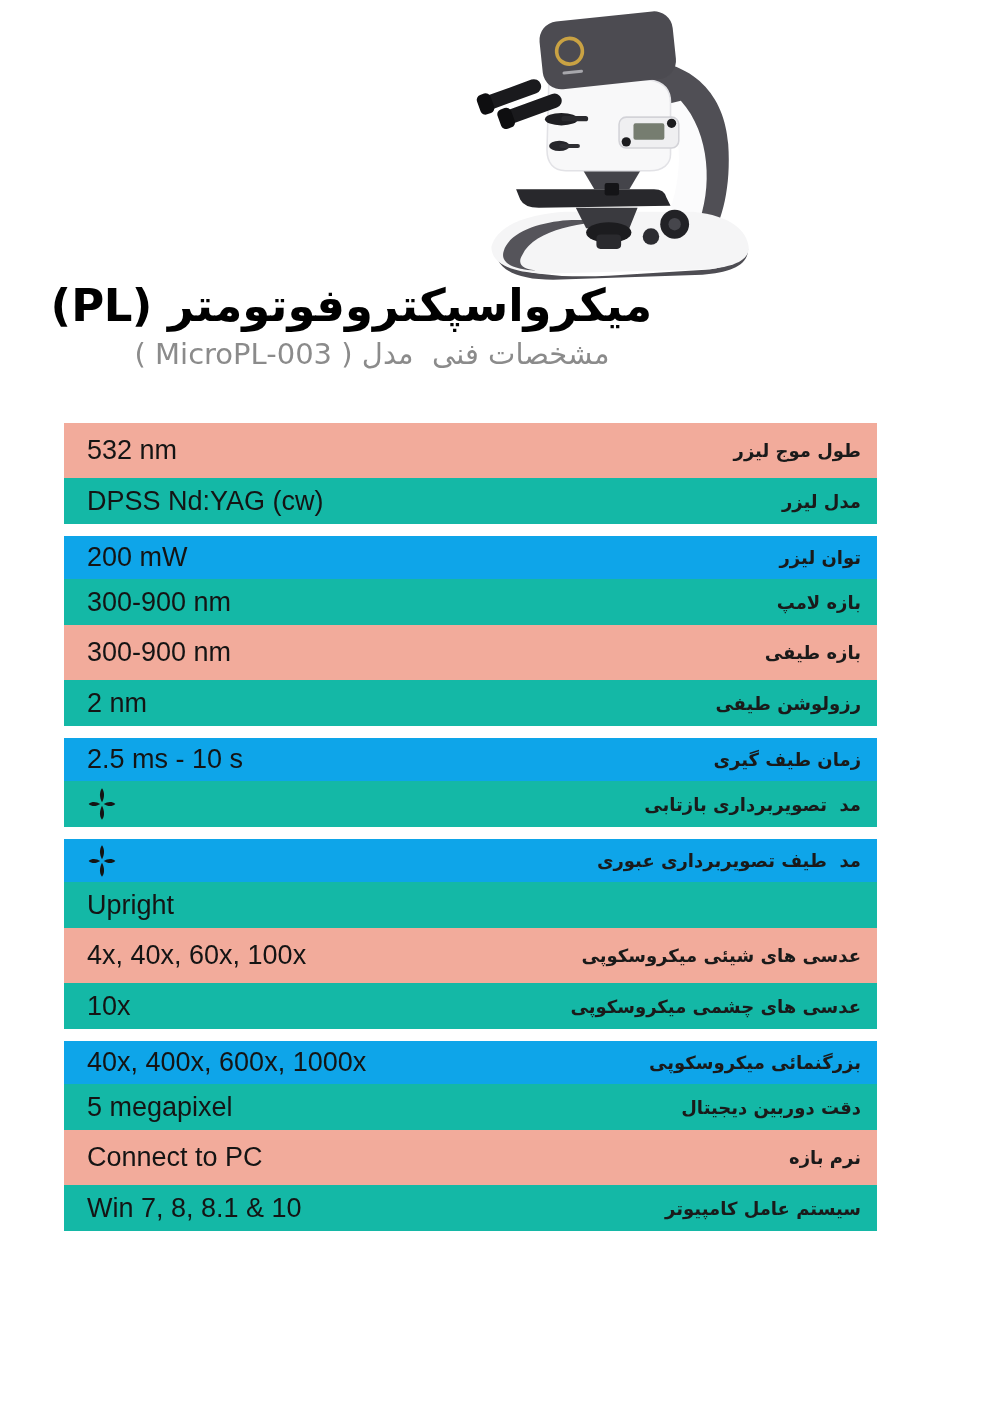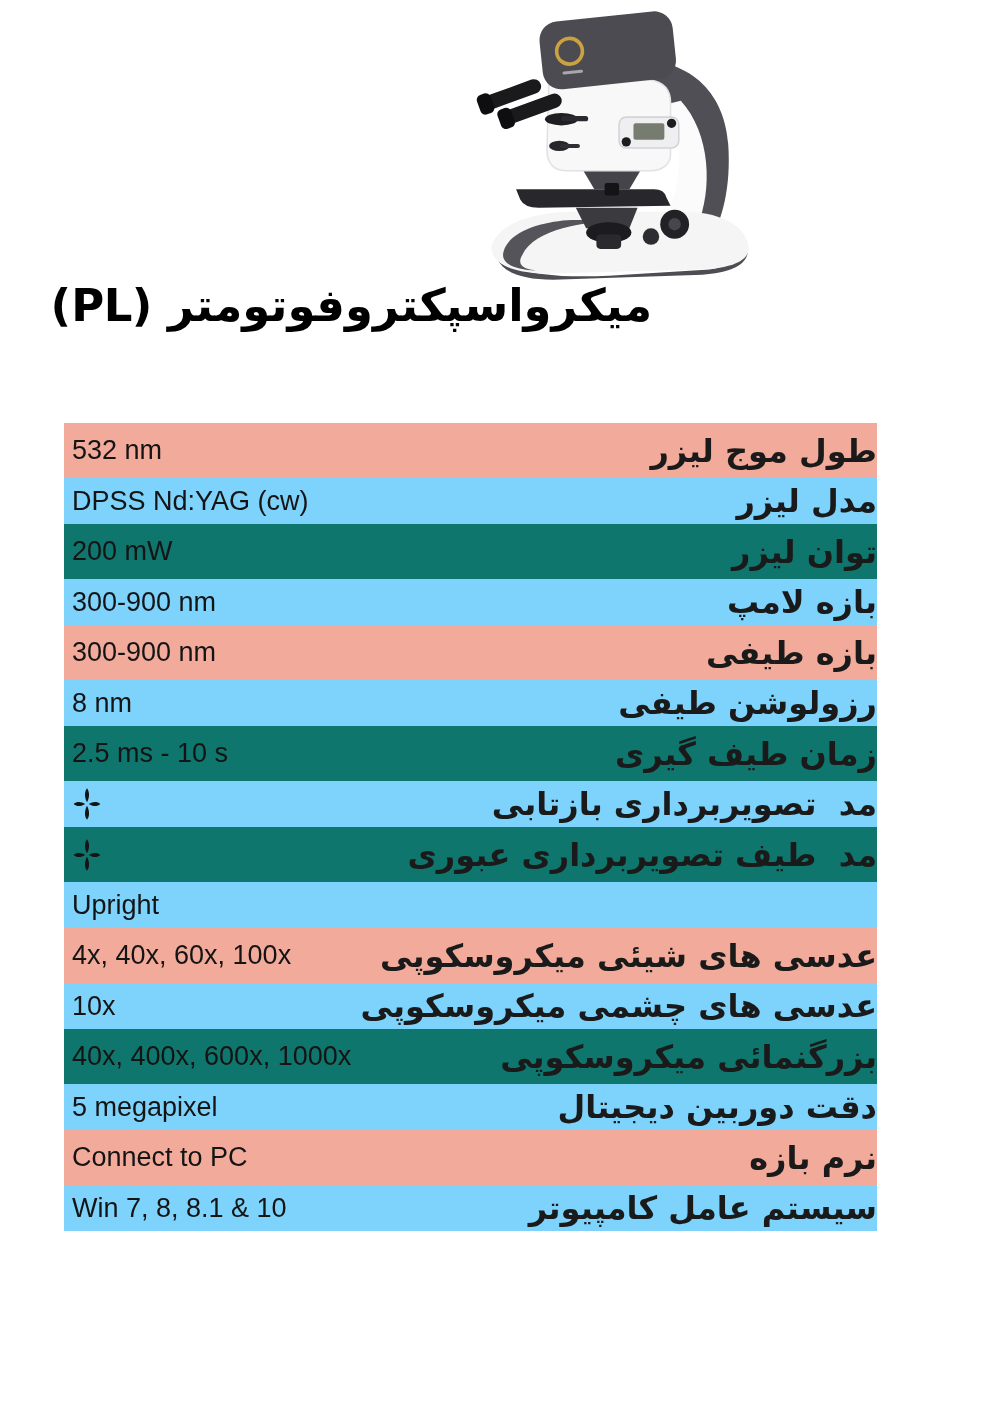--- a/index.html
+++ b/index.html
@@ -15,29 +15,29 @@
     direction:rtl;font-size:45px;font-weight:bold;color:#000000;
     line-height:1.15;letter-spacing:-0.5px;white-space:nowrap;
   }
   .subtitle{
     direction:rtl;margin-top:5px;font-size:29px;color:#8b8b8b;white-space:pre;
   }
   
   .spec-table{position:absolute;top:423px;left:64px;width:813px;}
   .row{display:flex;justify-content:space-between;align-items:center;}
   .row.salmon{background:#F2AB9B;height:55px;}
-  .row.gray{background:#0f766e;height:55px;}
-  .row.white{background:#7dd3fc;height:46px;}
+  .row.gray{background:#0ea5e9;height:43px;margin-top:12px;}
+  .row.white{background:#14b8a6;height:46px;}
   .cell{white-space:pre;}
   .cell.value{
-    padding-left:8px;font-size:27px;color:#141414;
+    padding-left:23px;font-size:27px;color:#141414;
     font-family:"Liberation Sans","DejaVu Sans",sans-serif;font-stretch:condensed;
   }
   .cell.label{
-    direction:rtl;padding-right:0;font-size:32px;font-weight:bold;color:#1a1a1a;
+    direction:rtl;padding-right:16px;font-size:18px;font-weight:bold;color:#1a1a1a;
   }
   .icon-cell{display:flex;align-items:center;padding-left:14px;}
   .petal-icon{display:block;}
 </style>
 </head>
 <body>
 
 <div class="page">
 
   <svg class="micro" viewBox="0 0 300 270" aria-hidden="true">
@@ -98,20 +98,21 @@
     <g>
       <rect x="152" y="106" width="58" height="30" rx="7" fill="#efeff1" stroke="#d3d3d8" stroke-width="1.5"></rect>
       <rect x="166" y="112" width="30" height="16" rx="2" fill="#767d70"></rect>
       <circle cx="159" cy="130" r="4.5" fill="#1c1c1f"></circle>
       <circle cx="203" cy="112" r="4.5" fill="#1c1c1f"></circle>
     </g>
   </svg>
 
   <div class="header">
     <div class="title">میکرواسپکتروفوتومتر (PL)</div>
+    <div class="subtitle">مشخصات فنی  مدل ( MicroPL-003 )</div>
   </div>
 
   <div class="spec-table">
 
     <div class="row salmon">
       <div class="cell value">532 nm</div>
       <div class="cell label">طول موج لیزر</div>
     </div>
 
     <div class="row white">
@@ -128,21 +129,21 @@
       <div class="cell value">300-900 nm</div>
       <div class="cell label">بازه لامپ</div>
     </div>
 
     <div class="row salmon">
       <div class="cell value">300-900 nm</div>
       <div class="cell label">بازه طیفی</div>
     </div>
 
     <div class="row white">
-      <div class="cell value">8 nm</div>
+      <div class="cell value">2 nm</div>
       <div class="cell label">رزولوشن طیفی</div>
     </div>
 
     <div class="row gray">
       <div class="cell value">2.5 ms - 10 s</div>
       <div class="cell label">زمان طیف گیری</div>
     </div>
 
 
 

